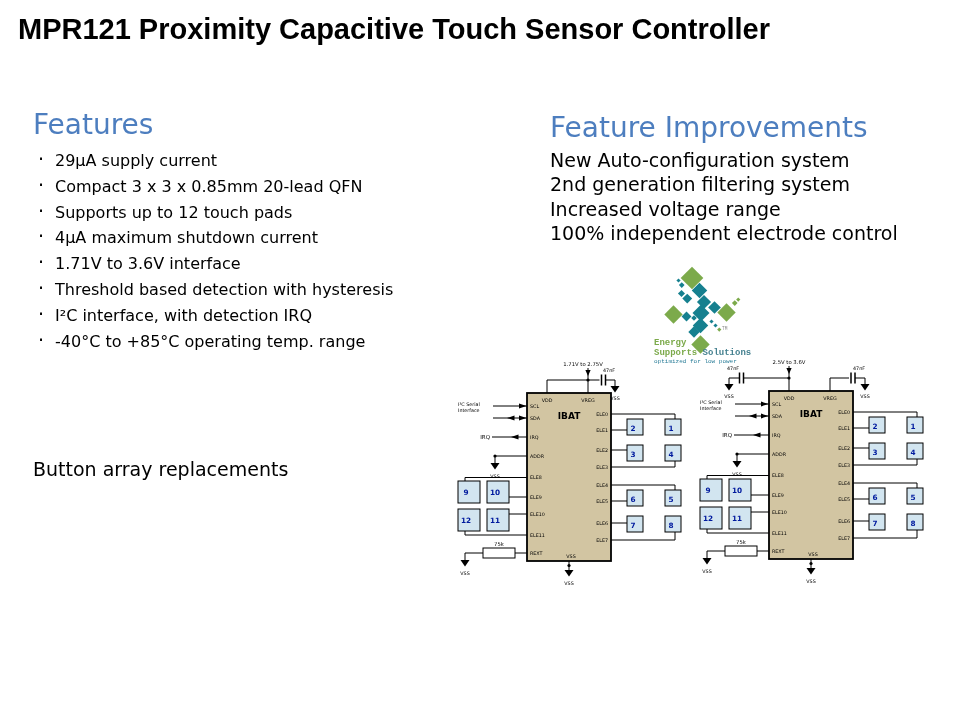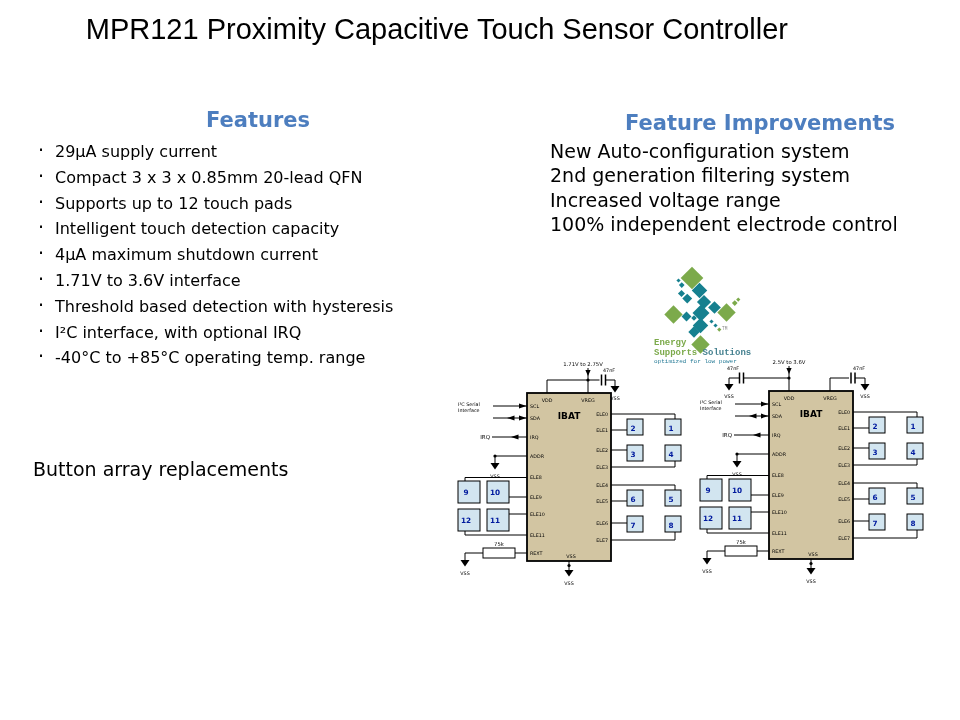--- a/index.html
+++ b/index.html
@@ -1,22 +1,22 @@
 <!DOCTYPE html>
 <html><head>
 <meta charset="utf-8">
 <style>
   html,body{margin:0;padding:0;background:#fff;}
   body{width:960px;height:720px;position:relative;overflow:hidden;
        font-family:"DejaVu Sans",sans-serif;color:#000;}
 
-  .title{position:absolute;left:0;top:13px;width:788px;text-align:right;
-         font-family:"Liberation Sans",sans-serif;font-weight:normal;font-size:29px;}
-
-  .heading{font-weight:bold;font-size:21px;color:#4d7ebf;text-align:center;}
+  .title{position:absolute;left:0;top:13px;width:788px;text-align:center;
+         font-family:"Liberation Sans",sans-serif;font-weight:bold;font-size:29px;}
+
+  .heading{font-weight:normal;font-size:28px;color:#4d7ebf;}
 
   .features{position:absolute;left:33px;top:108px;width:450px;}
   .features ul{margin:7px 0 0 0;padding:0;list-style:none;width:440px;}
   .features li{position:relative;padding-left:22px;font-size:16px;line-height:25.8px;}
   .features li::before{content:"\00B7";position:absolute;left:5px;top:-1px;font-size:19px;}
 
   .implementations{position:absolute;left:33px;top:450px;width:420px;}
   .implementations .imp-item{font-size:19px;line-height:28.5px;}
   .implementations .imp-item:first-of-type{margin-top:5px;}
 
@@ -57,25 +57,24 @@
 <body>
 
 <div class="title">MPR121 Proximity Capacitive Touch Sensor Controller</div>
 
 <div class="features">
   <div class="heading">Features</div>
   <ul>
     <li>29µA supply current</li>
     <li>Compact 3 x 3 x 0.85mm 20-lead QFN</li>
     <li>Supports up to 12 touch pads</li>
-    <li>Intelligent touch detection capacity</li>
     <li>4µA maximum shutdown current</li>
     <li>1.71V to 3.6V interface</li>
     <li>Threshold based detection with hysteresis</li>
-    <li>I²C interface, with optional IRQ</li>
+    <li>I²C interface, with detection IRQ</li>
     <li>-40°C to +85°C operating temp. range</li>
   </ul>
 </div>
 
 <div class="implementations">
   <div class="imp-item">Button array replacements</div>
 </div>
 
 <div class="improvements">
   <div class="heading">Feature Improvements</div>

